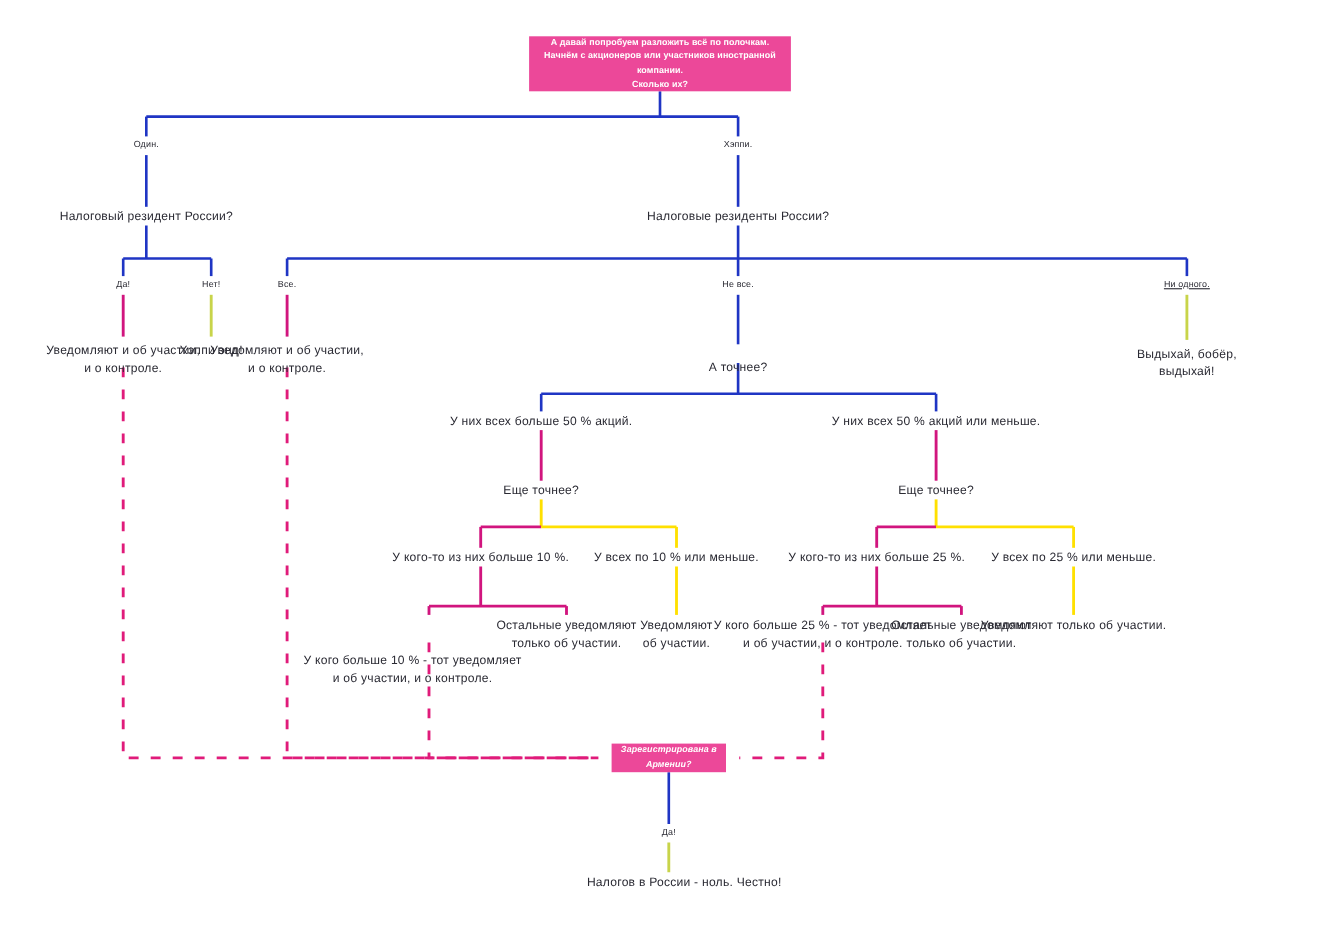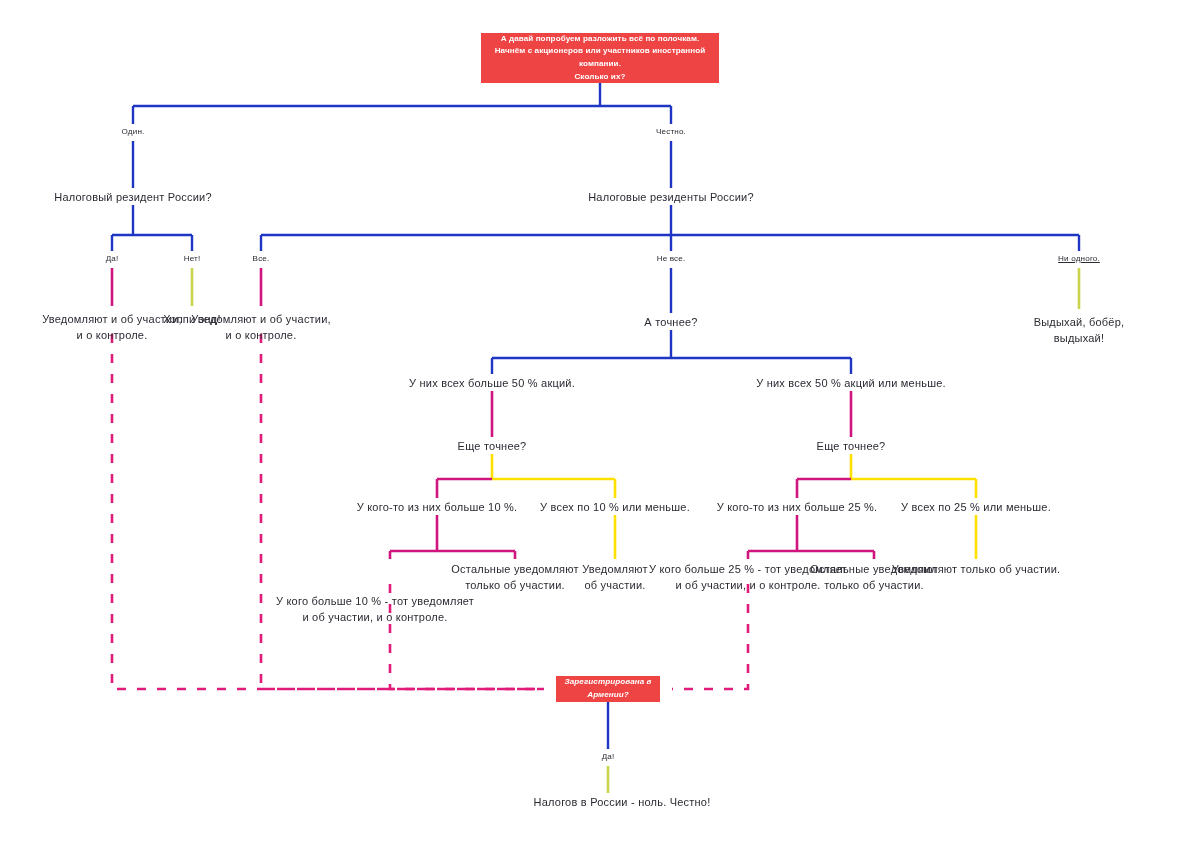--- a/index.html
+++ b/index.html
@@ -31,21 +31,21 @@
     line-height: 1.45;
     white-space: pre-line;
     letter-spacing: 0.02em;
   }
   .node.edge-label {
     font-size: 8.1px;
   }
   .box {
     position: absolute;
     transform: translateX(-50%);
-    background: #ef4444;
+    background: #ec4899;
     color: #ffffff;
     font-weight: bold;
     font-size: 8.1px;
     line-height: 1.55;
     text-align: center;
     white-space: pre-line;
     display: flex;
     align-items: center;
     justify-content: center;
     letter-spacing: 0.01em;
@@ -134,35 +134,35 @@
     </g>
   </svg>
 
   <div class="box" style="left:600px; top:33px; width:238px; height:50px;">А давай попробуем разложить всё по полочкам.
 Начнём с акционеров или участников иностранной компании.
 Сколько их?</div>
 
   <div class="box" style="left:608px; top:676px; width:104px; height:26px;font-style:italic;">Зарегистрирована в Армении?</div>
 
   <div class="node edge-label" style="left:133px; top:126px;">Один.</div>
-  <div class="node edge-label" style="left:671px; top:126px;">Честно.</div>
+  <div class="node edge-label" style="left:671px; top:126px;">Хэппи.</div>
   <div class="node" style="left:133px; top:190px;">Налоговый резидент России?</div>
   <div class="node" style="left:671px; top:190px;">Налоговые резиденты России?</div>
   <div class="node edge-label" style="left:112px; top:253px;">Да!</div>
   <div class="node edge-label" style="left:192px; top:253px;">Нет!</div>
   <div class="node edge-label" style="left:261px; top:253px;">Все.</div>
   <div class="node edge-label" style="left:671px; top:253px;">Не все.</div>
   <div class="node edge-label" style="left:1079px; top:253px;text-decoration:underline;">Ни одного.</div>
   <div class="node" style="left:112px; top:312px;">Уведомляют и об участии,
 и о контроле.</div>
   <div class="node" style="left:192px; top:312px;">Хэппи энд!</div>
   <div class="node" style="left:261px; top:312px;">Уведомляют и об участии,
 и о контроле.</div>
   <div class="node" style="left:1079px; top:315px;">Выдыхай, бобёр, выдыхай!</div>
-  <div class="node" style="left:671px; top:315px;">А точнее?</div>
+  <div class="node" style="left:671px; top:327px;">А точнее?</div>
   <div class="node" style="left:492px; top:376px;">У них всех больше 50 % акций.</div>
   <div class="node" style="left:851px; top:376px;">У них всех 50 % акций или меньше.</div>
   <div class="node" style="left:492px; top:439px;">Еще точнее?</div>
   <div class="node" style="left:851px; top:439px;">Еще точнее?</div>
   <div class="node" style="left:437px; top:500px;">У кого-то из них больше 10 %.</div>
   <div class="node" style="left:615px; top:500px;">У всех по 10 % или меньше.</div>
   <div class="node" style="left:797px; top:500px;">У кого-то из них больше 25 %.</div>
   <div class="node" style="left:976px; top:500px;">У всех по 25 % или меньше.</div>
   <div class="node" style="left:375px; top:562px;margin-top:32px;">У кого больше 10 % - тот уведомляет
 и об участии, и о контроле.</div>

